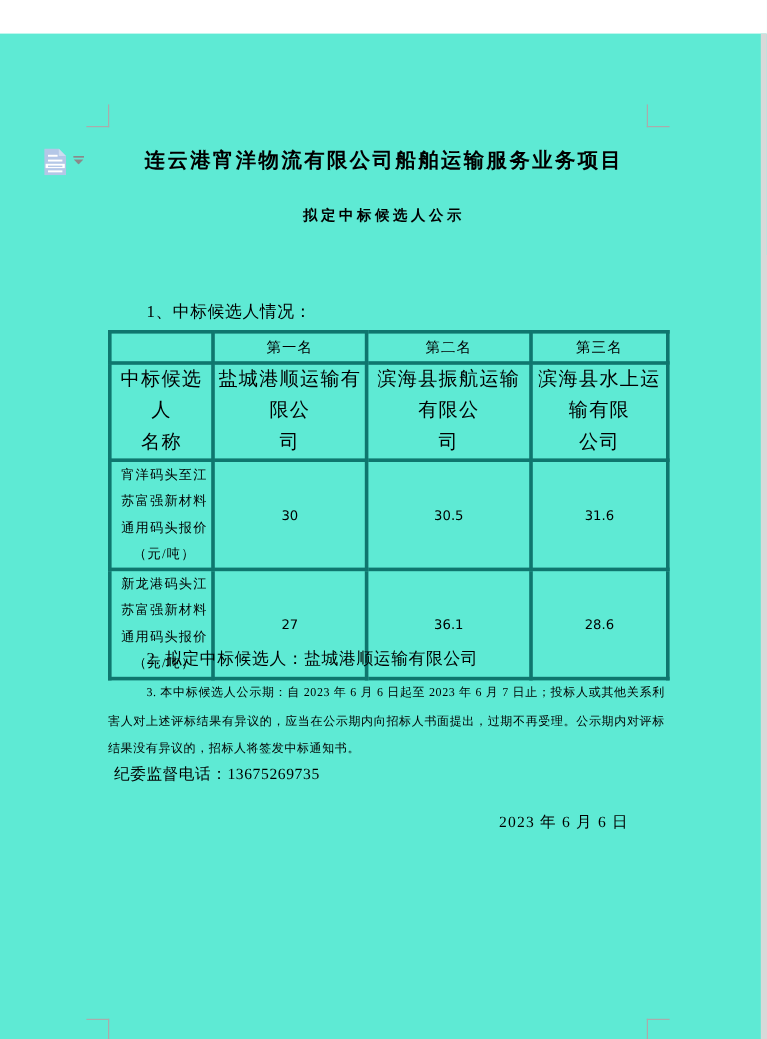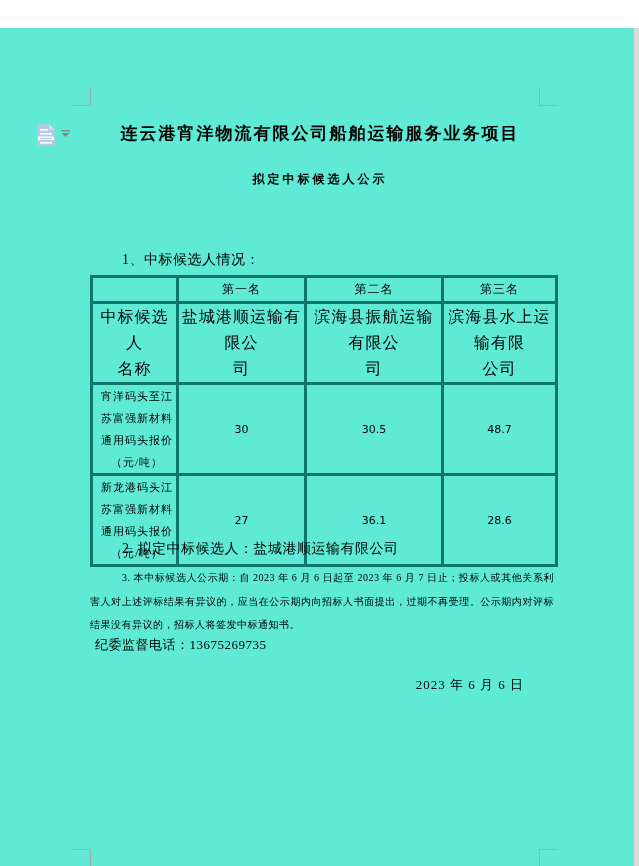--- a/index.html
+++ b/index.html
@@ -140,21 +140,21 @@
       <td class="c3">滨海县水上运输有限
 公司</td>
     </tr>
     <tr class="r-price-a">
       <td class="c0 rowlabel">宵洋码头至江
 苏富强新材料
 通用码头报价
 （元/吨）</td>
       <td class="c1 num">30</td>
       <td class="c2 num">30.5</td>
-      <td class="c3 num">48.7</td>
+      <td class="c3 num">31.6</td>
     </tr>
     <tr class="r-price-b">
       <td class="c0 rowlabel">新龙港码头江
 苏富强新材料
 通用码头报价
 （元/吨）</td>
       <td class="c1 num">27</td>
       <td class="c2 num">36.1</td>
       <td class="c3 num">28.6</td>
     </tr>

